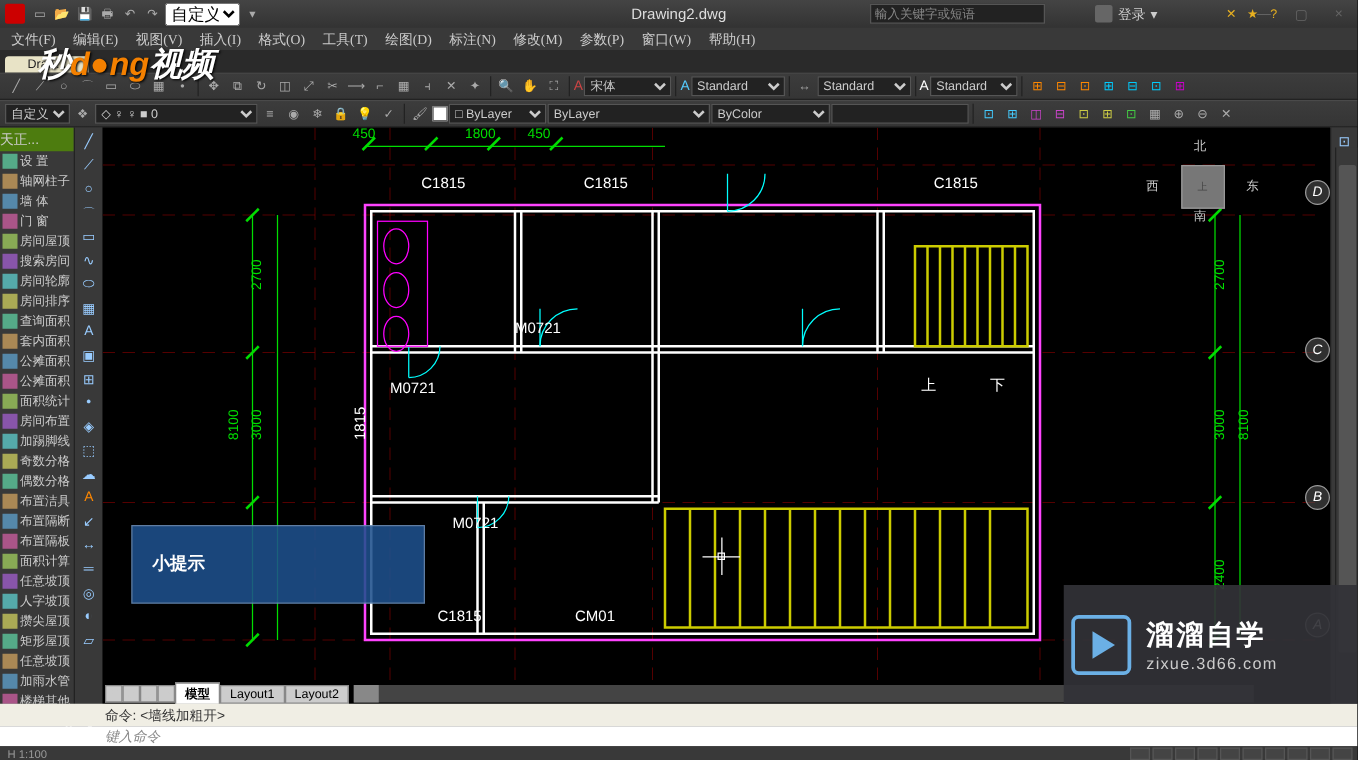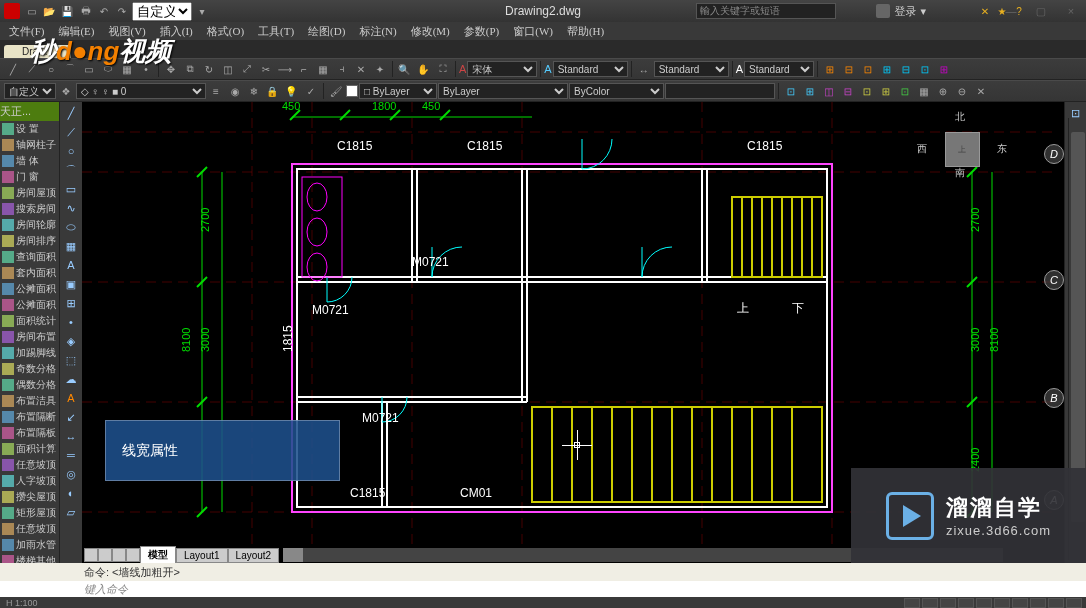--- a/index.html
+++ b/index.html
@@ -62,21 +62,21 @@
     .crosshair .box{position:absolute;left:12px;top:12px;width:6px;height:6px;border:1px solid #fff;}
     
     .layout-tabs { position:absolute; bottom:45px; left:84px; height:16px; display:flex; align-items:center; gap:0; font-size:10px;}
     .layout-tabs .arrs { display:flex; }
     .layout-tabs .arrs div{ width:14px;height:14px;background:#ccc;border:1px solid #888;display:flex;align-items:center;justify-content:center;font-size:8px;}
     .layout-tabs .lt { background:#ccc;color:#000;padding:1px 7px;border:1px solid #888;}
     .layout-tabs .lt.active{background:#fff;font-weight:bold;}
     .layout-tabs .hscroll{width:720px;height:14px;background:#444;margin-left:4px;position:relative;}
     .layout-tabs .hscroll .hthumb{position:absolute;left:0;top:0;width:20px;height:14px;background:#888;}
     
-    .watermark { position:absolute; right:0; bottom:45px; width:235px; height:95px; background:rgba(50,50,55,0.92); display:flex; align-items:center; justify-content:center; gap:12px; z-index:60; padding:6px;}
+    .watermark { position:absolute; right:0; bottom:45px; width:235px; height:95px; background:rgba(50,50,55,0.92); display:flex; align-items:center; justify-content:flex-start; gap:12px; z-index:60; padding:6px;}
     .watermark .play-icon { width:48px;height:48px; border:3px solid #6bb0e6; border-radius:6px; display:flex;align-items:center;justify-content:center;}
     .watermark .play-icon::before{content:"";border-left:18px solid #6bb0e6;border-top:11px solid transparent;border-bottom:11px solid transparent;margin-left:4px;}
     .watermark .wm-text { display:flex;flex-direction:column;align-items:flex-start;color:#fff;}
     .watermark .wm-text .big{font-size:22px;font-weight:bold;letter-spacing:2px;}
     .watermark .wm-text .small{font-size:13px;color:#ccc;letter-spacing:1px;}
     
     .cmdline { position:absolute; bottom:27px; left:0; right:0; height:18px; background:#f0eee4; display:flex;align-items:center;padding-left:84px; font-size:11px; color:#333;}
     .cmdline-input { position:absolute; bottom:11px; left:0; right:0; height:16px; background:#fff; display:flex;align-items:center;padding-left:84px; font-size:11px; color:#888;font-style:italic;}
     .cmdline-left { position:absolute; bottom:11px; left:0; width:82px; height:34px; background:#3a3a3a; display:flex;align-items:center;justify-content:flex-end;gap:3px;padding-right:3px;}
     .cmdline-left .cbtn{width:14px;height:14px;color:#aaa;font-size:10px;display:flex;align-items:center;justify-content:center;}
@@ -546,21 +546,21 @@
 <div class="axis-label" style="top:144px">D</div>
 <div class="axis-label" style="top:270px">C</div>
 <div class="axis-label" style="top:388px">B</div>
 <div class="axis-label" style="top:490px">A</div>
 
 <div class="scrollbar-v">
     <div class="thumb"></div>
   </div>
 
 <div class="tip-box">
-  <div>线宽属性</div>
+  <div class="tip-title">小提示</div>
 </div>
 
 <div class="layout-tabs">
   <div class="arrs">
     <div>⏮</div>
     <div>◀</div>
     <div>▶</div>
     <div>⏭</div>
   </div>
   <div class="lt active">模型</div>

